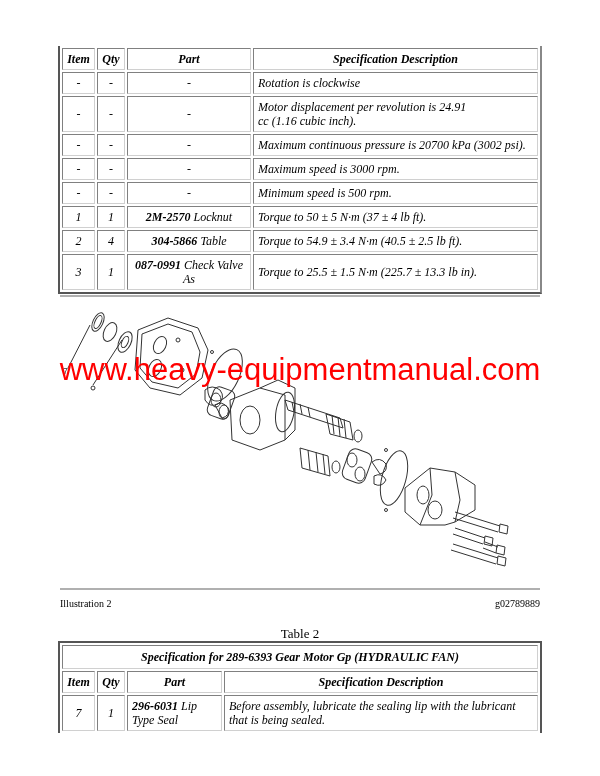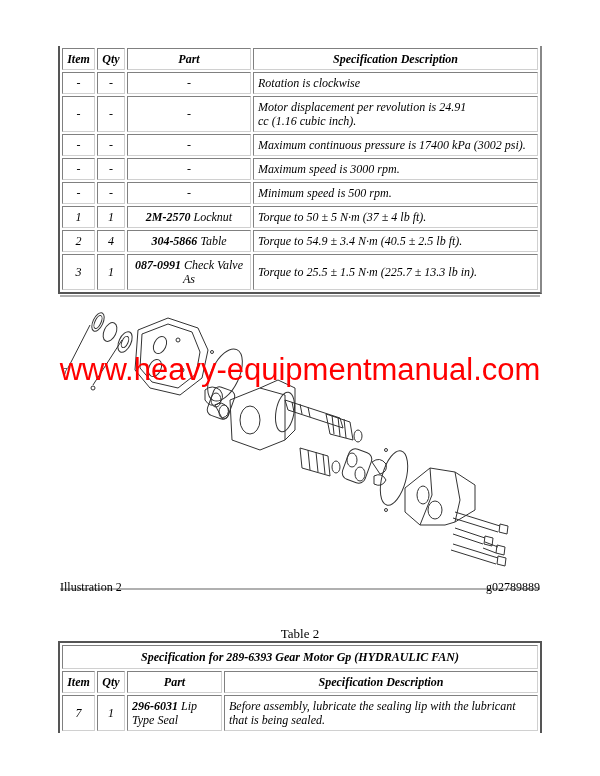--- a/index.html
+++ b/index.html
@@ -73,22 +73,22 @@
     width: 600px;
     text-align: center;
     font-family: "Liberation Sans", sans-serif;
     font-size: 31px;
     color: #ff0000;
     letter-spacing: 0px;
     white-space: nowrap;
   }
   .caption {
     position: absolute;
-    top: 580px;
-    font-size: 12px;
+    top: 598px;
+    font-size: 10px;
     font-family: "Liberation Serif", serif;
   }
   #caption-left { left: 60px; }
   #caption-right { right: 60px; }
   #table2-title {
     position: absolute;
     top: 626px;
     left: 0; width: 600px;
     text-align: center;
     font-size: 13px;
@@ -130,21 +130,21 @@
     <tr class="tall">
       <td class="c">-</td>
       <td class="c">-</td>
       <td class="c"><b></b><span>-</span></td>
       <td class="l" style="padding-right:60px">Motor displacement per revolution is 24.91 cc (1.16 cubic inch).</td>
     </tr>
     <tr>
       <td class="c">-</td>
       <td class="c">-</td>
       <td class="c"><b></b><span>-</span></td>
-      <td class="l">Maximum continuous pressure is 17400 kPa (3002 psi).</td>
+      <td class="l">Maximum continuous pressure is 20700 kPa (3002 psi).</td>
     </tr>
     <tr>
       <td class="c">-</td>
       <td class="c">-</td>
       <td class="c"><b></b><span>-</span></td>
       <td class="l">Maximum speed is 3000 rpm.</td>
     </tr>
     <tr>
       <td class="c">-</td>
       <td class="c">-</td>

